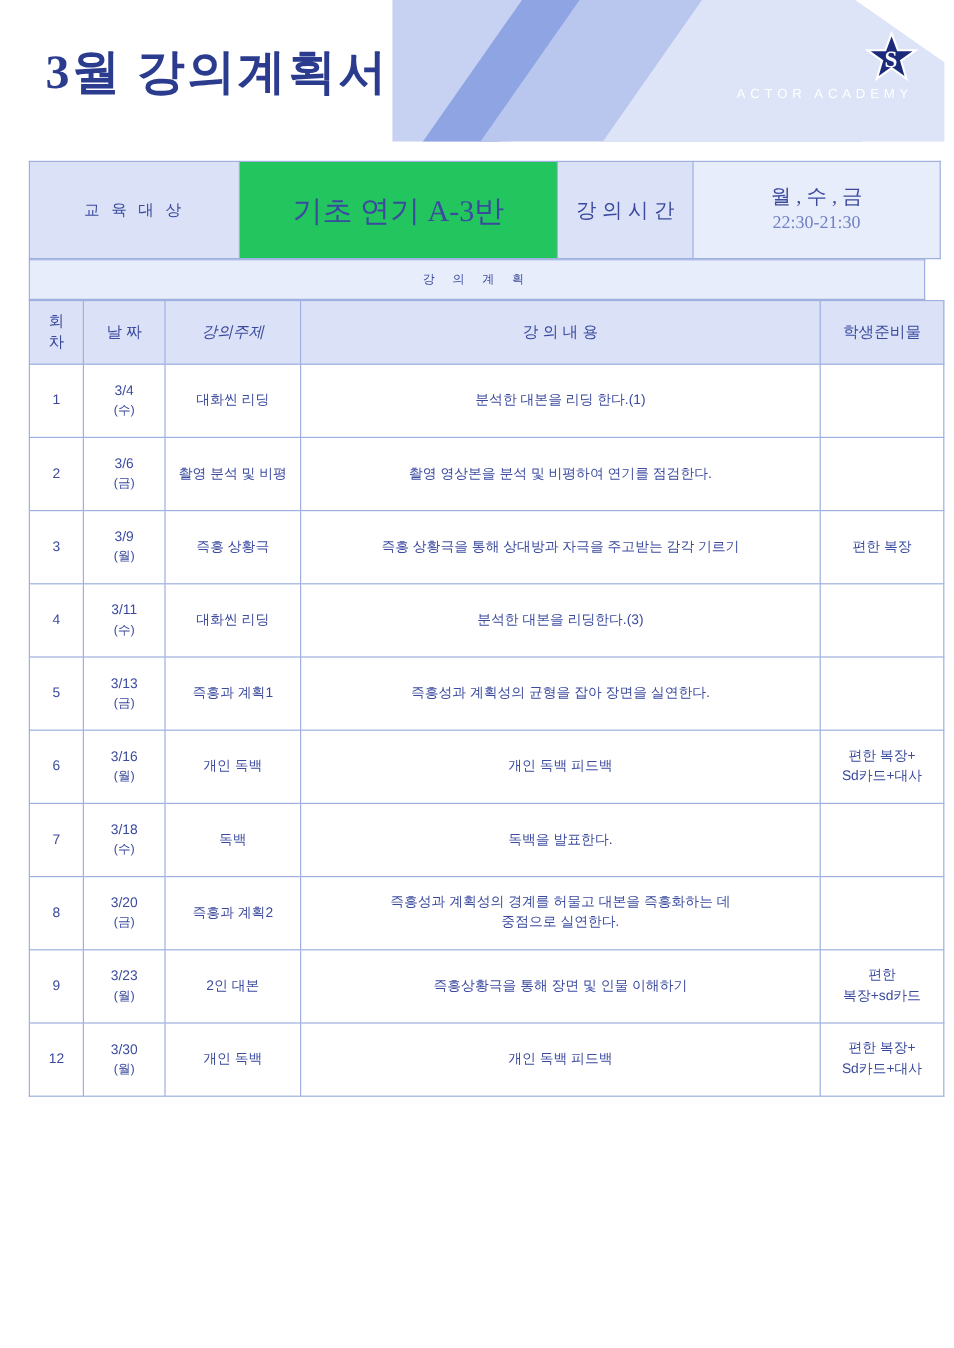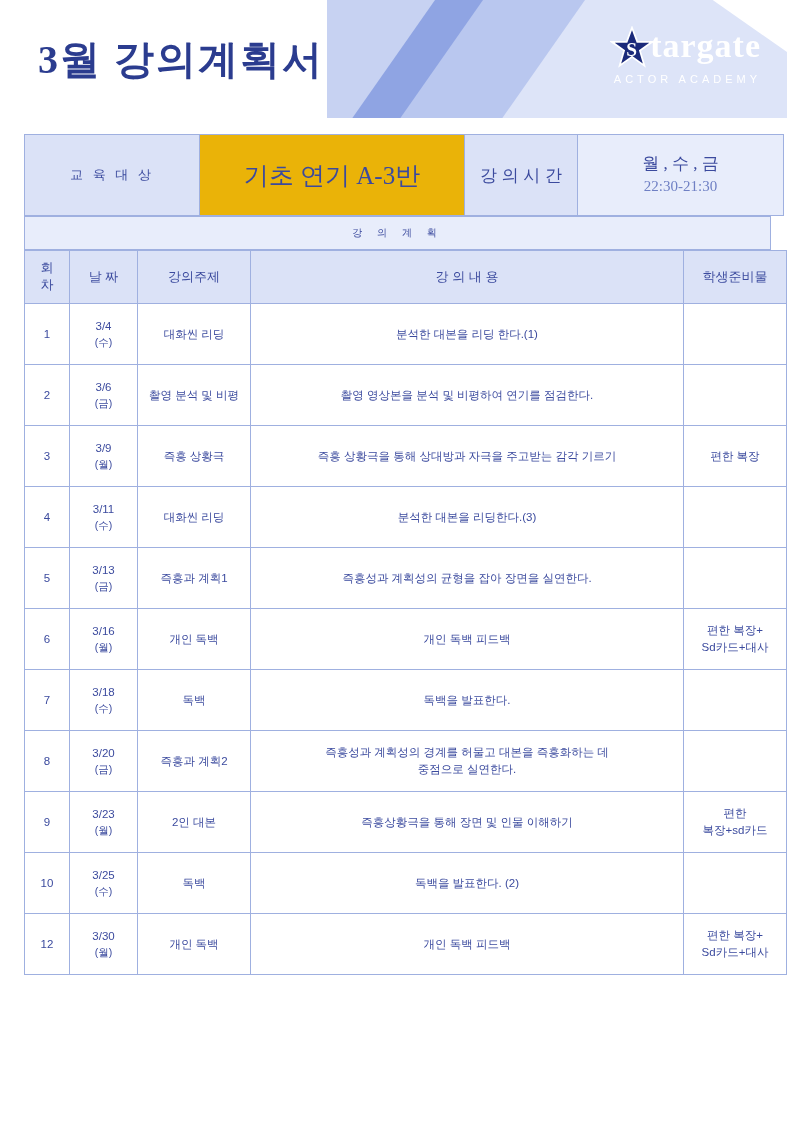--- a/index.html
+++ b/index.html
@@ -110,21 +110,21 @@
 
   .info-table td {
     height: 78px;
   }
   .info-label {
     background: #dbe2f7;
     font-size: 13px;
     letter-spacing: 3px;
   }
   .info-class {
-    background: #eab308;
+    background: #22c55e;
     font-size: 25px;
     font-family: "Liberation Serif", serif;
   }
   .info-time {
     background: #dbe2f7;
     font-size: 17px;
   }
   .info-time-val {
     background: #e8edfb;
     font-size: 17px;
@@ -147,21 +147,21 @@
     font-size: 13px;
     line-height: 1.3;
   }
   .sched td {
     height: 58px;
     font-size: 11.5px;
     line-height: 1.45;
   }
   .col-no    { width: 42px; }
   .col-date  { width: 65px; }
-  .col-topic { width: 110px; }
+  .col-topic { width: 110px; font-style: italic; }
   .col-desc  { width: 430px; }
   .col-prep  { width: 100px; }
 
   .c-no { font-size: 13px; }
   .c-date .d1 { display:block; }
   .c-date .d2 { display:block; font-size: 10.5px; }
   .c-desc { font-size: 11.5px; }
   .c-prep { font-size: 11px; line-height: 1.5; }
   .c-prep span, .c-desc span, .c-topic span { display: block; }
 </style>
@@ -179,21 +179,20 @@
   <div class="doc-title">3월 강의계획서</div>
 
   <div class="logo">
     <div class="logo-main">
       <span class="logo-star">
         <svg viewBox="0 0 50 50" width="44" height="44">
           <polygon points="25,2 31,18 48,18 34,28 39,45 25,35 11,45 16,28 2,18 19,18" fill="#1b2a7a" stroke="#ffffff" stroke-width="2"></polygon>
           <text x="25" y="34" font-size="22" fill="#ffffff" text-anchor="middle" font-family="Liberation Serif, serif" font-weight="bold">S</text>
         </svg>
       </span>
-      <span>targate</span>
     </div>
     <div class="logo-sub">ACTOR ACADEMY</div>
   </div>
 </div>
 
 <div class="sheet">
 
   <table class="info-table">
     <tbody>
         <tr>
@@ -341,32 +340,20 @@
           <td class="c-topic">2인 대본</td>
           <td class="c-desc">
             <span>즉흥상황극을 통해 장면 및 인물 이해하기</span>
           </td>
           <td class="c-prep">
             <span>편한</span>
             <span>복장+sd카드</span>
           </td>
         </tr>
         <tr>
-          <td class="c-no">10</td>
-          <td class="c-date">
-            <span class="d1">3/25</span>
-            <span class="d2">(수)</span>
-          </td>
-          <td class="c-topic">독백</td>
-          <td class="c-desc">
-            <span>독백을 발표한다. (2)</span>
-          </td>
-          <td class="c-prep"></td>
-        </tr>
-        <tr>
           <td class="c-no">12</td>
           <td class="c-date">
             <span class="d1">3/30</span>
             <span class="d2">(월)</span>
           </td>
           <td class="c-topic">개인 독백</td>
           <td class="c-desc">
             <span>개인 독백 피드백</span>
           </td>
           <td class="c-prep">

